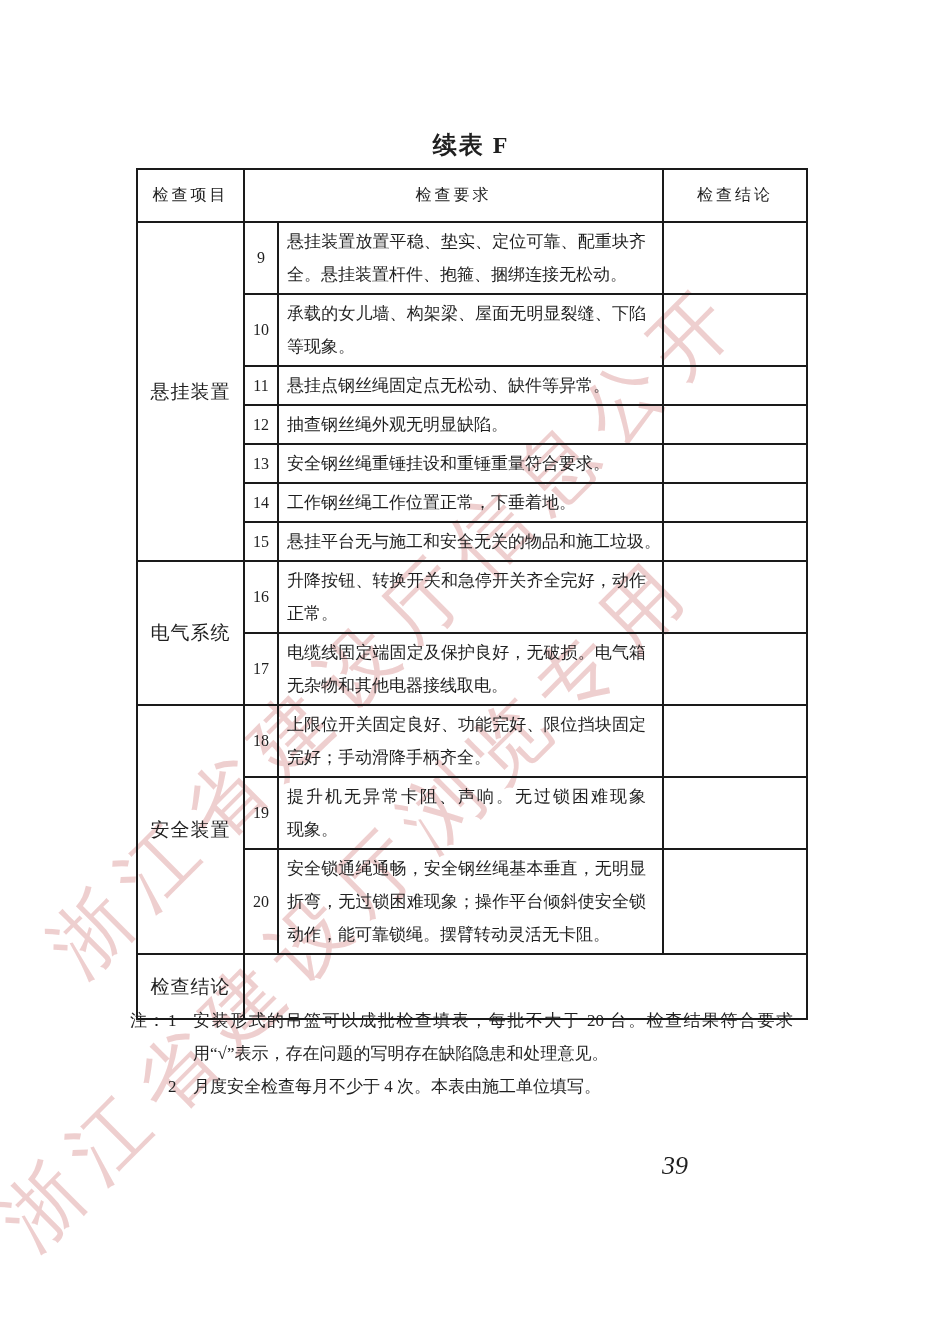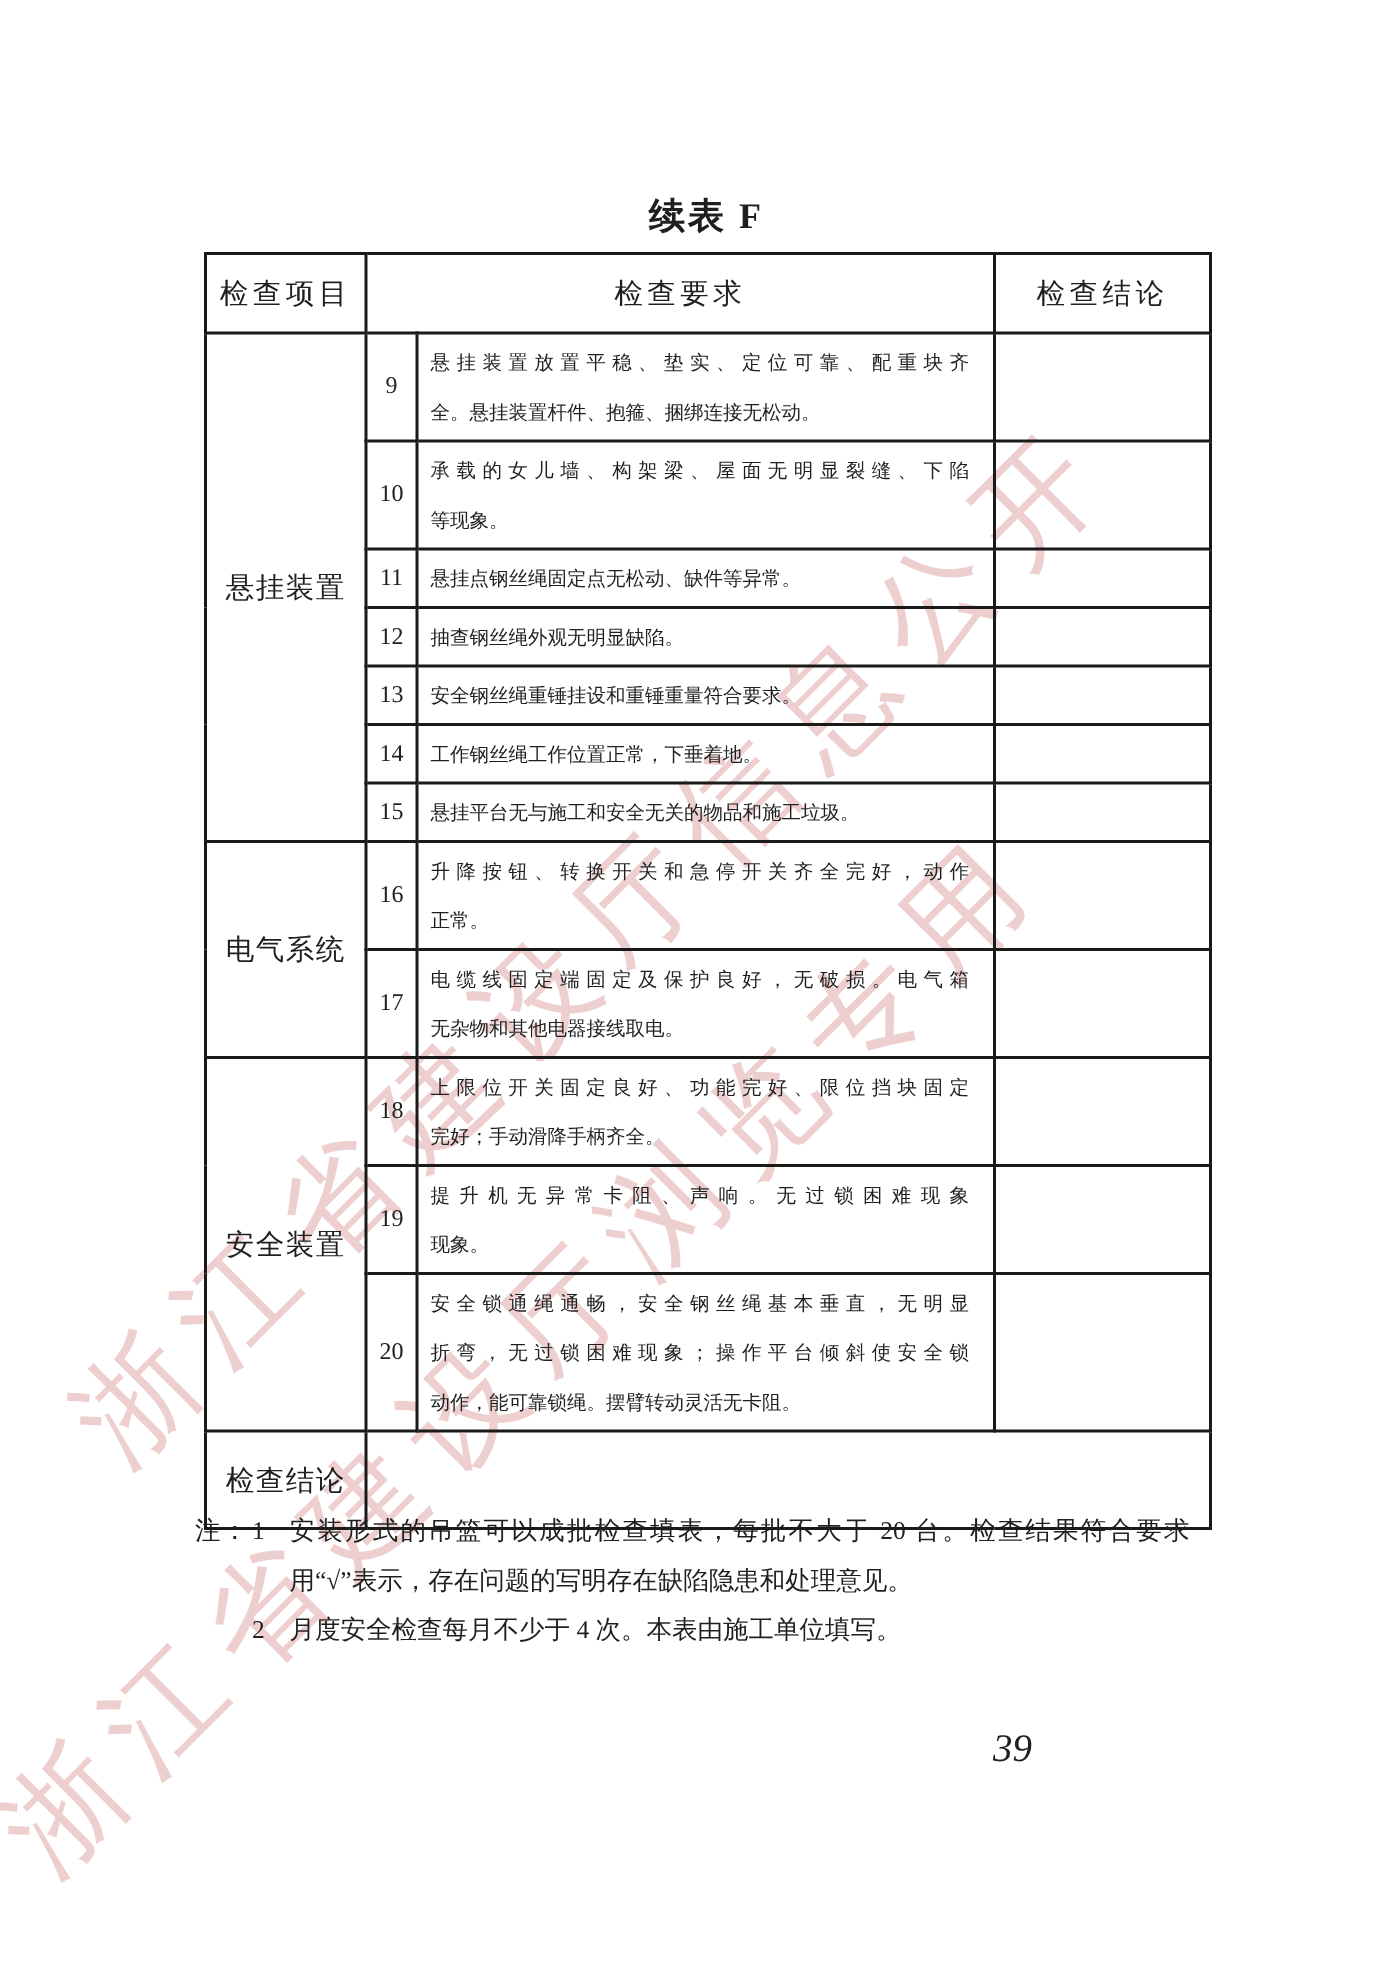--- a/index.html
+++ b/index.html
@@ -32,27 +32,27 @@
     text-align:center;font-size:24px;font-weight:bold;letter-spacing:2px;line-height:28px;
   }
   table.tbl{
     position:absolute;top:168px;left:136px;width:670px;
     border-collapse:collapse;table-layout:fixed;
   }
   .tbl col.c1{width:107px;} .tbl col.c2{width:34px;}
   .tbl col.c3{width:385px;} .tbl col.c4{width:144px;}
   .tbl th,.tbl td{border:2px solid var(--border);padding:0;vertical-align:middle;}
   .tbl th{
-    height:51px;font-weight:normal;font-size:19px;letter-spacing:3px;text-align:center;
+    height:51px;font-weight:normal;font-size:16px;letter-spacing:3px;text-align:center;
   }
   td.cat{text-align:center;font-size:19px;letter-spacing:1px;}
   td.num{text-align:center;font-size:16px;}
   td.req{padding:2px 16px 2px 8px;}
   .req-line{
-    line-height:33px;font-size:13px;white-space:nowrap;overflow:visible;
+    line-height:33px;font-size:17px;white-space:nowrap;overflow:visible;
   }
   .just{text-align:justify;text-align-last:justify;text-justify:inter-character;}
   td.concl{background:transparent;}
   tr.footer-row td{height:63px;}
   td.concl-space{background:transparent;}
   
   .notes{position:absolute;top:1004px;left:130px;width:663px;font-size:17px;}
   .note-item{display:flex;align-items:flex-start;}
   .note-prefix{flex:0 0 38px;line-height:33px;letter-spacing:1px;}
   .note-no{flex:0 0 25px;line-height:33px;}

